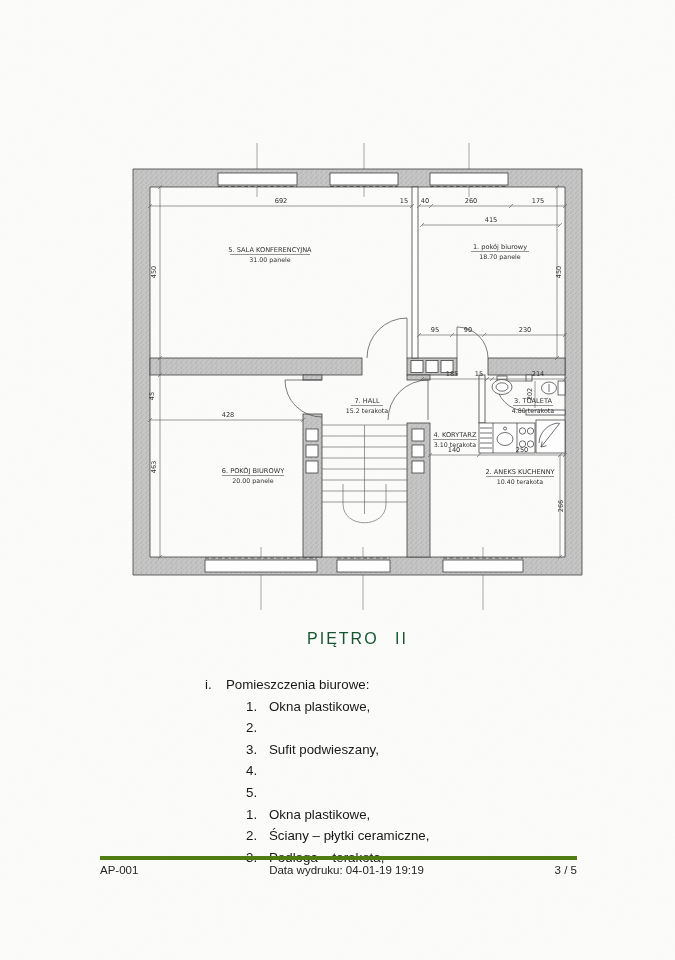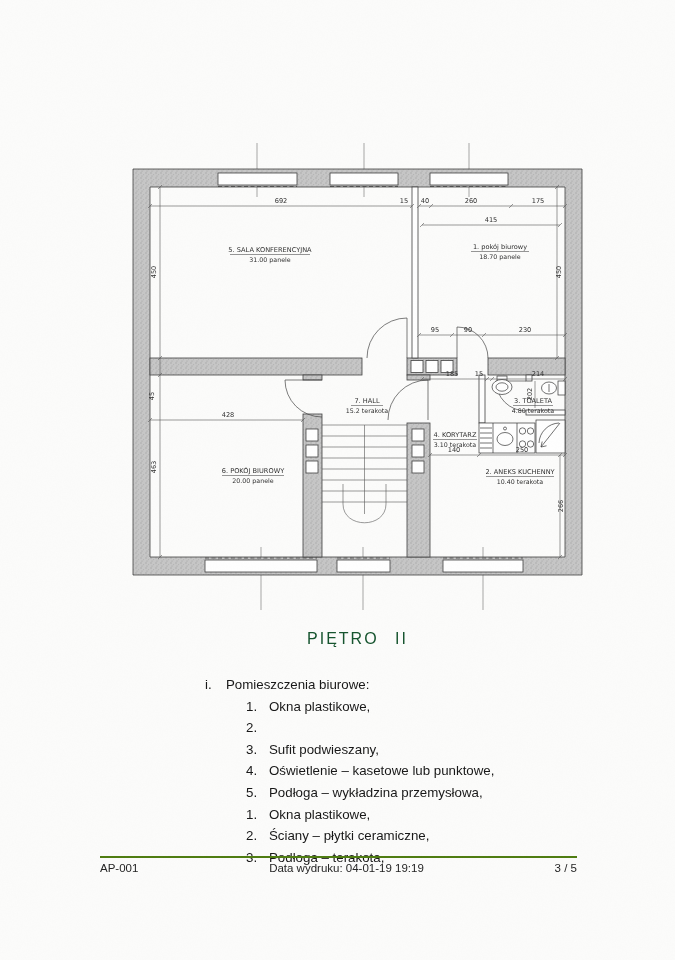--- a/index.html
+++ b/index.html
@@ -14,21 +14,21 @@
     font-size:16px;font-weight:normal;letter-spacing:2px;word-spacing:10px;color:#14532d;
     font-family:"Liberation Sans", sans-serif;
   }
   .specs{position:absolute;left:205px;top:674px;width:420px;font-size:13.3px;line-height:21.6px;color:#161616;}
   .sec-head{display:flex;}
   .sec-head .mk{width:21px;flex:0 0 21px;}
   .item{display:flex;padding-left:41px;}
   .item .mk{width:23px;flex:0 0 23px;}
   .footer{
     position:absolute;left:100px;top:856px;width:477px;
-    border-top:2px solid #4d7c0f;padding-top:4px;
+    border-top:4px solid #4d7c0f;padding-top:4px;
     display:flex;justify-content:space-between;
     font-size:11.5px;color:#222;
   }
   svg text{font-family:"DejaVu Sans", sans-serif;fill:#2e2e2e;}
   .dimt{font-size:6.6px;}
   .rlbl{font-size:6.6px;}
   .rsub{font-size:6.3px;}
   .noise{position:absolute;left:0;top:0;width:675px;height:960px;pointer-events:none;opacity:.05;}
 </style>
 </head>
@@ -272,25 +272,23 @@
   </div>
   <div class="item">
     <span class="mk">2.</span>
   </div>
   <div class="item">
     <span class="mk">3.</span>
     <span>Sufit podwieszany,</span>
   </div>
   <div class="item">
     <span class="mk">4.</span>
-    <span>Oświetlenie – kasetowe lub punktowe,</span>
   </div>
   <div class="item">
     <span class="mk">5.</span>
-    <span>Podłoga – wykładzina przemysłowa,</span>
   </div>
   <div class="item">
     <span class="mk">1.</span>
     <span>Okna plastikowe,</span>
   </div>
   <div class="item">
     <span class="mk">2.</span>
     <span>Ściany – płytki ceramiczne,</span>
   </div>
   <div class="item">

